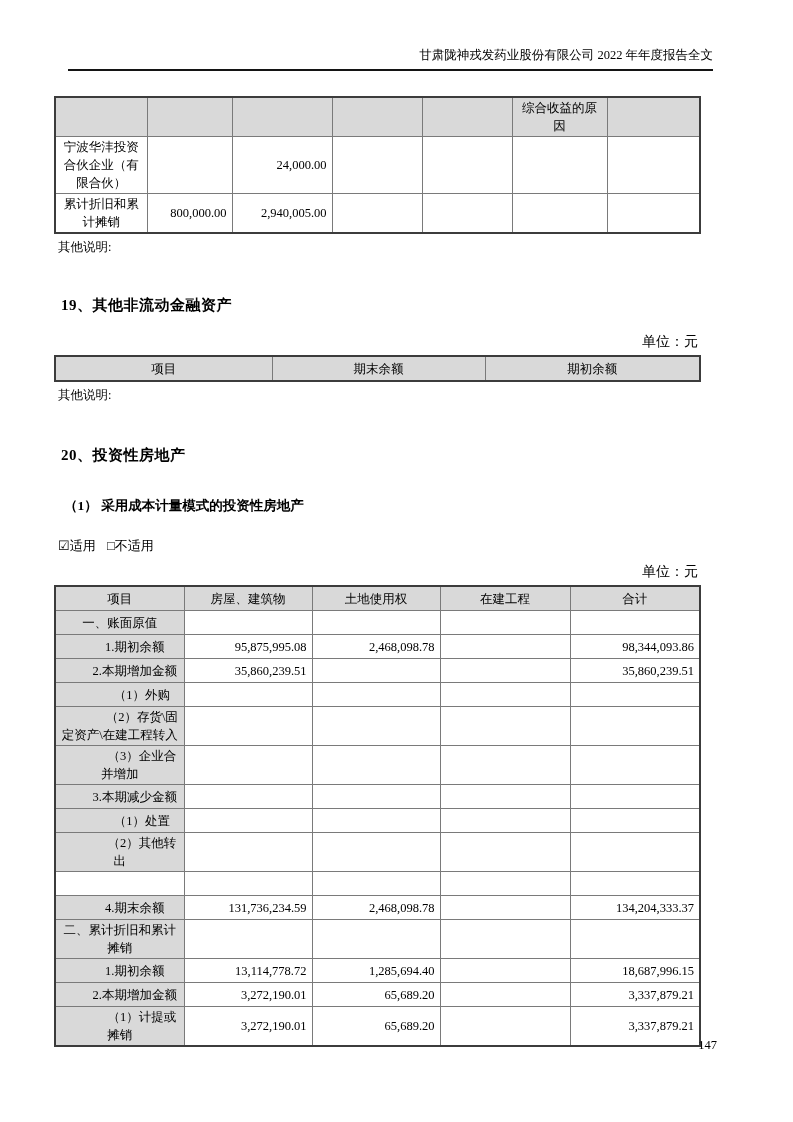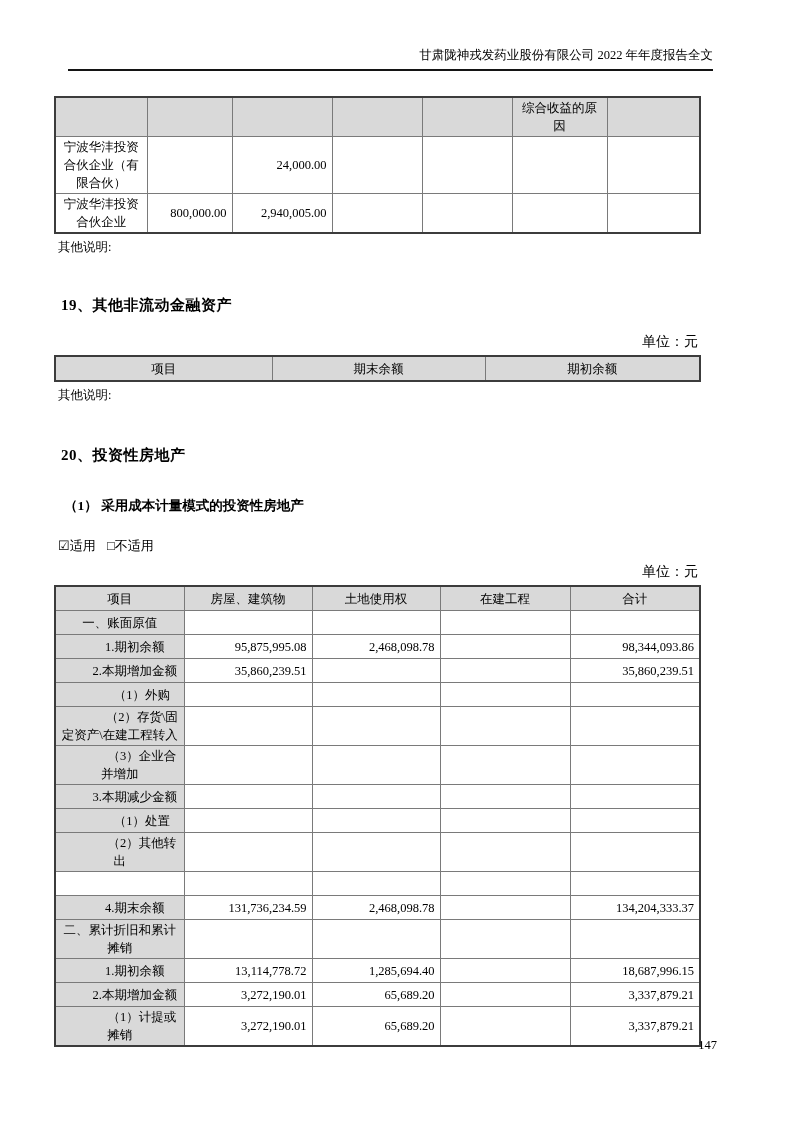--- a/index.html
+++ b/index.html
@@ -87,21 +87,21 @@
           <tr>
             <td class="label ind0">宁波华沣投资合伙企业（有限合伙）</td>
             <td class="num"></td>
             <td class="num">24,000.00</td>
             <td class="num"></td>
             <td class="num"></td>
             <td class="num"></td>
             <td class="num"></td>
           </tr>
           <tr>
-            <td class="label ind0">宁波华沣投资合伙企业</td>
+            <td class="label ind0">累计折旧和累计摊销</td>
             <td class="num">800,000.00</td>
             <td class="num">2,940,005.00</td>
             <td class="num"></td>
             <td class="num"></td>
             <td class="num"></td>
             <td class="num"></td>
           </tr>
         </tbody>
     </table>
     <p class="note">其他说明:</p>

